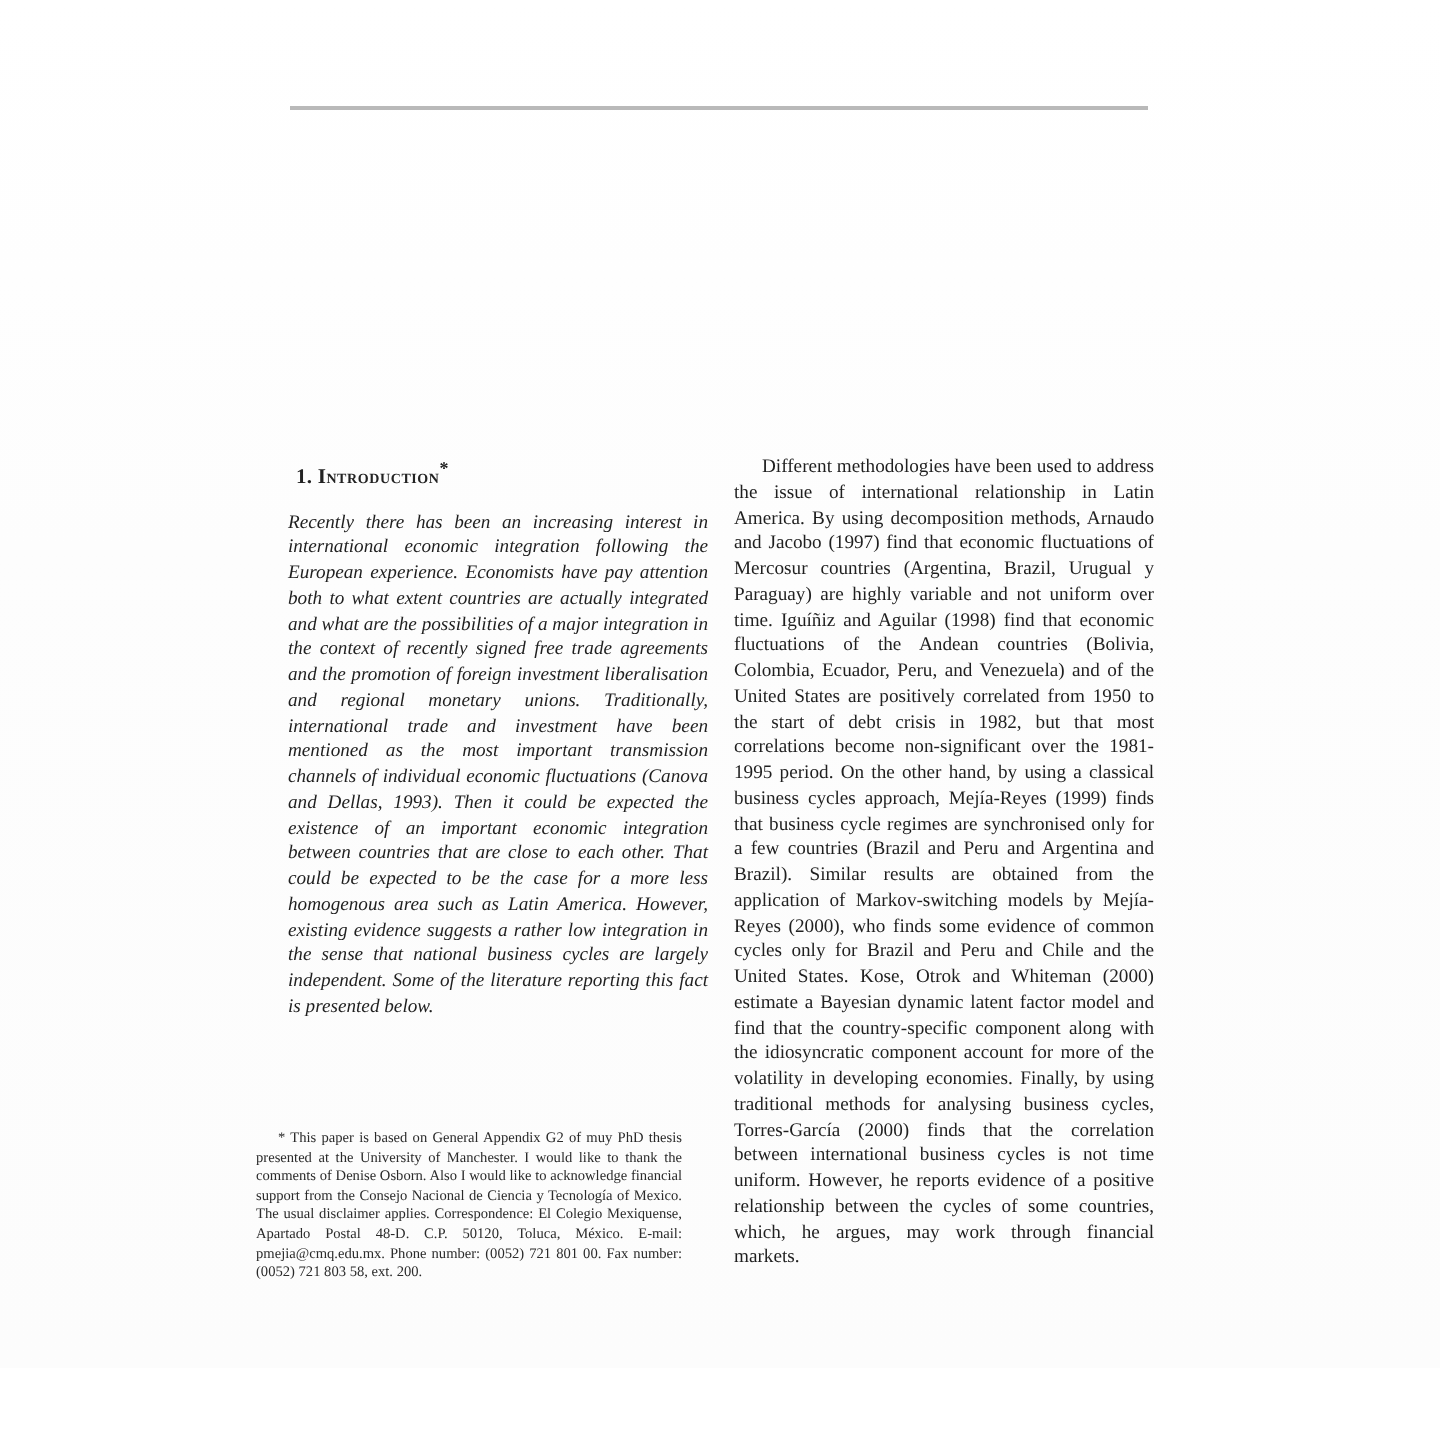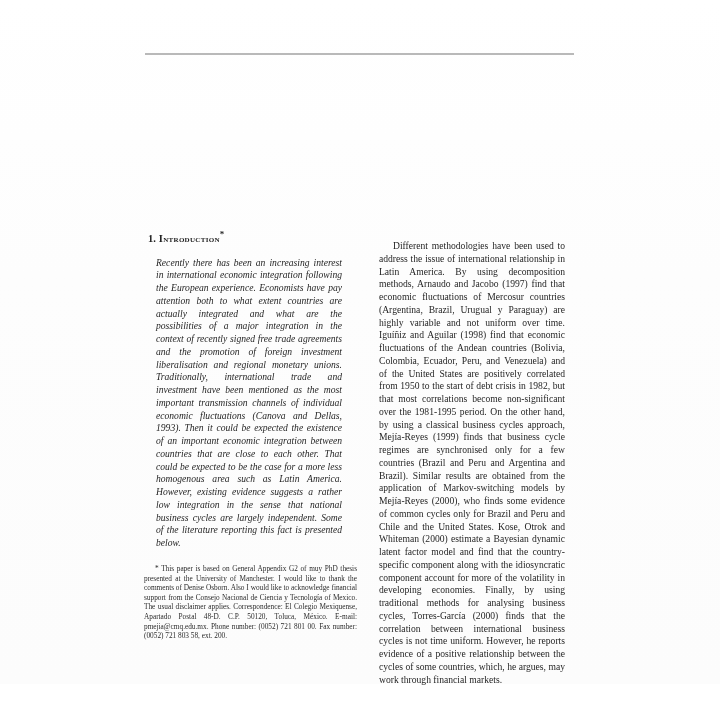--- a/index.html
+++ b/index.html
@@ -73,40 +73,40 @@
   .section-heading .title-sc {
     font-variant: small-caps;
     letter-spacing: 0.3px;
   }
   .section-heading .fn-mark {
     font-size: 9px;
     vertical-align: super;
   }
 
   p.body {
-    margin: 12px;
+    margin: 0;
     font-size: 9.6px;
     line-height: 12.75px;
     text-align: justify;
     text-justify: inter-word;
     color: #1f1f1f;
     hyphens: none;
   }
   p.body.indent-first {
     text-indent: 14px;
   }
 
   .left-col-body {
     height: 285px;
     font-style: italic;
   }
 
   .footnote {
     position: absolute;
-    left: 144px;
+    left: 128px;
     top: 564px;
     width: 213px;
   }
   .footnote p {
     margin: 0;
     font-size: 7.3px;
     line-height: 9.6px;
     text-align: justify;
     color: #2a2a2a;
     text-indent: 11px;

